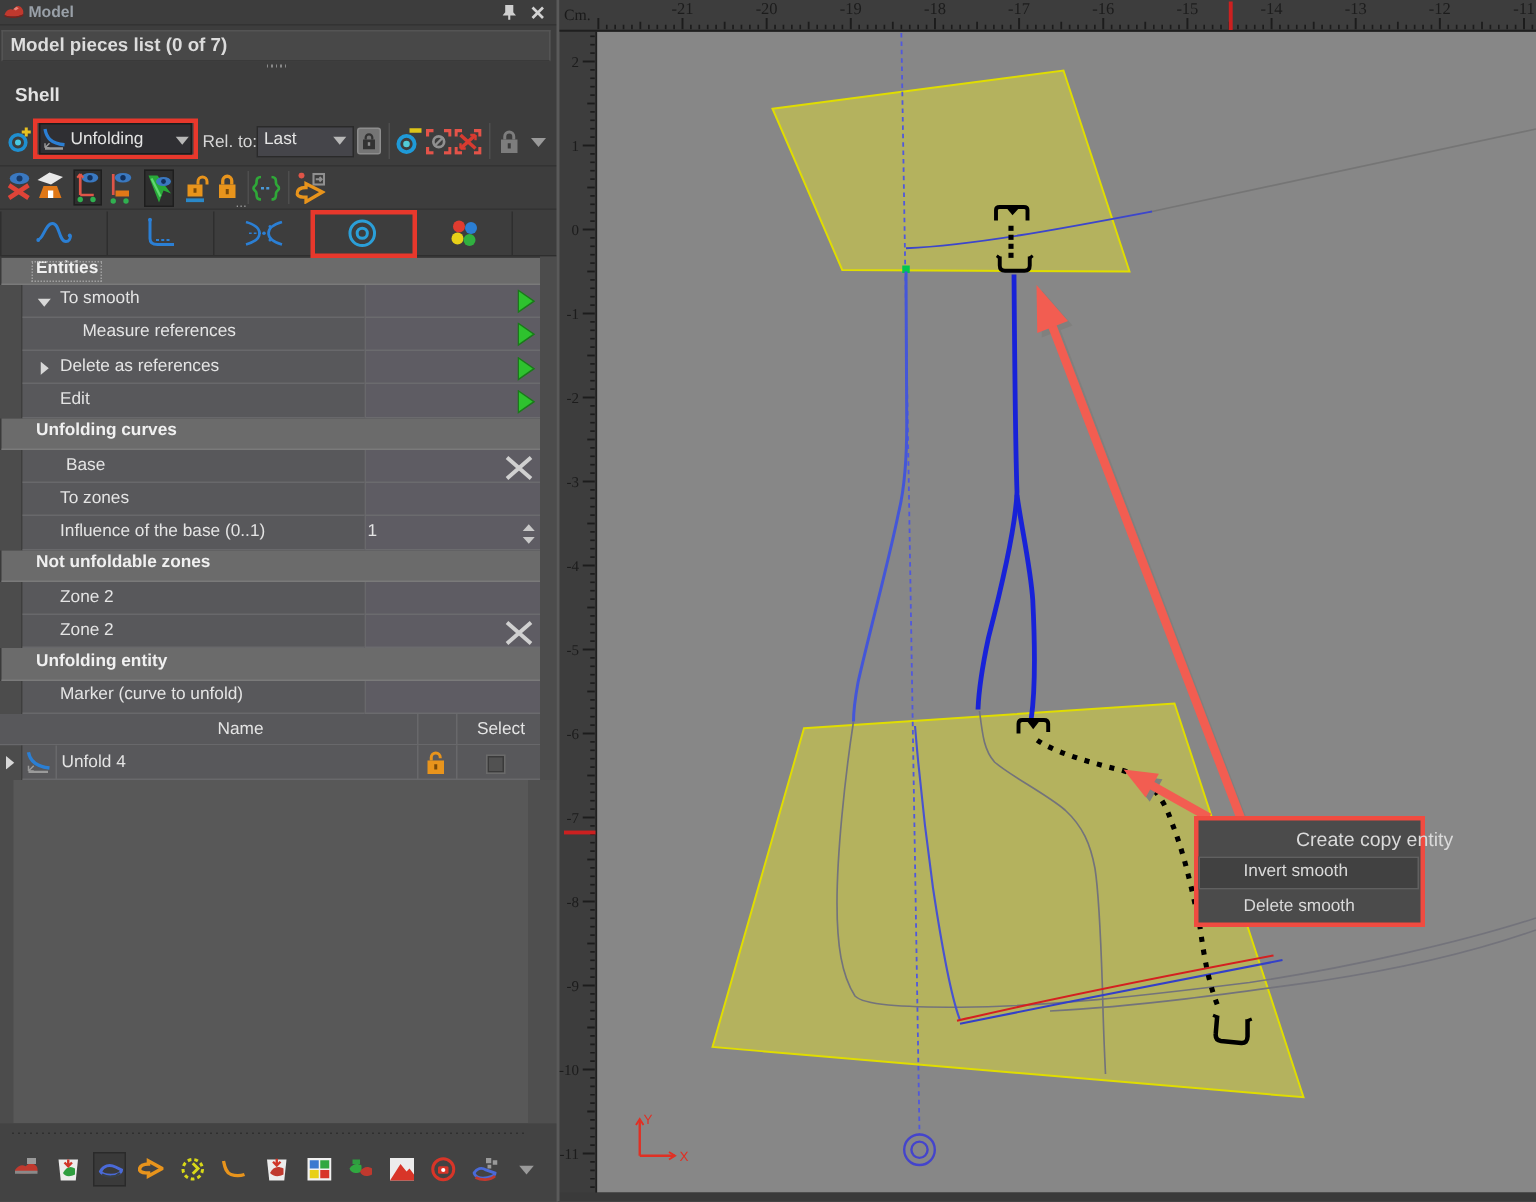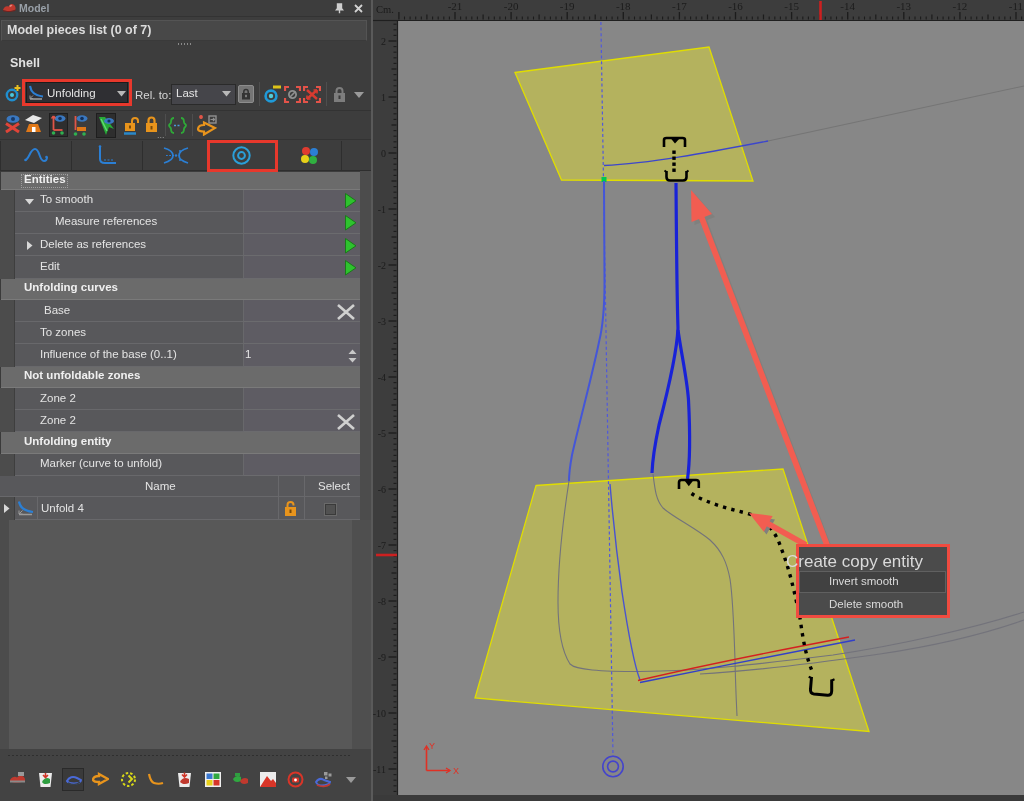--- a/index.html
+++ b/index.html
@@ -679,15 +679,15 @@
       <line x1="388.5" y1="769.0" x2="396.5" y2="769.0" stroke="#1c1c1c" stroke-width="1.3"></line>
       <text x="386" y="772.5" fill="#1c1c1c" font-size="10" font-family="Liberation Serif" text-anchor="end">-11</text>
       <line x1="393.5" y1="774.6" x2="396.5" y2="774.6" stroke="#1c1c1c" stroke-width="1.1"></line>
       <line x1="393.5" y1="780.2" x2="396.5" y2="780.2" stroke="#1c1c1c" stroke-width="1.1"></line>
       <line x1="393.5" y1="785.8" x2="396.5" y2="785.8" stroke="#1c1c1c" stroke-width="1.1"></line>
       <line x1="393.5" y1="791.4" x2="396.5" y2="791.4" stroke="#1c1c1c" stroke-width="1.1"></line>
       <line x1="376" y1="555" x2="397" y2="555" stroke="#cc2020" stroke-width="2.6"></line>
     </svg>
 <div class="a" style="left:795.5px;top:544px;width:154px;height:73.5px;border:3.5px solid #f04b40;background:#4b4b4b"></div>
 <div class="a" style="left:799px;top:570.5px;width:147px;height:22.5px;background:#414141;border:1px solid #606060"></div>
-<div class="a" style="left:786px;top:551.5px;color:#dadada;font-size:17px">Create copy entity</div>
+<div class="a" style="left:864px;top:551.5px;color:#dadada;font-size:13px">Create copy entity</div>
 <div class="a" style="left:829px;top:575px;color:#dadada;font-size:11.5px">Invert smooth</div>
 <div class="a" style="left:829px;top:598px;color:#dadada;font-size:11.5px">Delete smooth</div>
 </div>
 </body></html>

